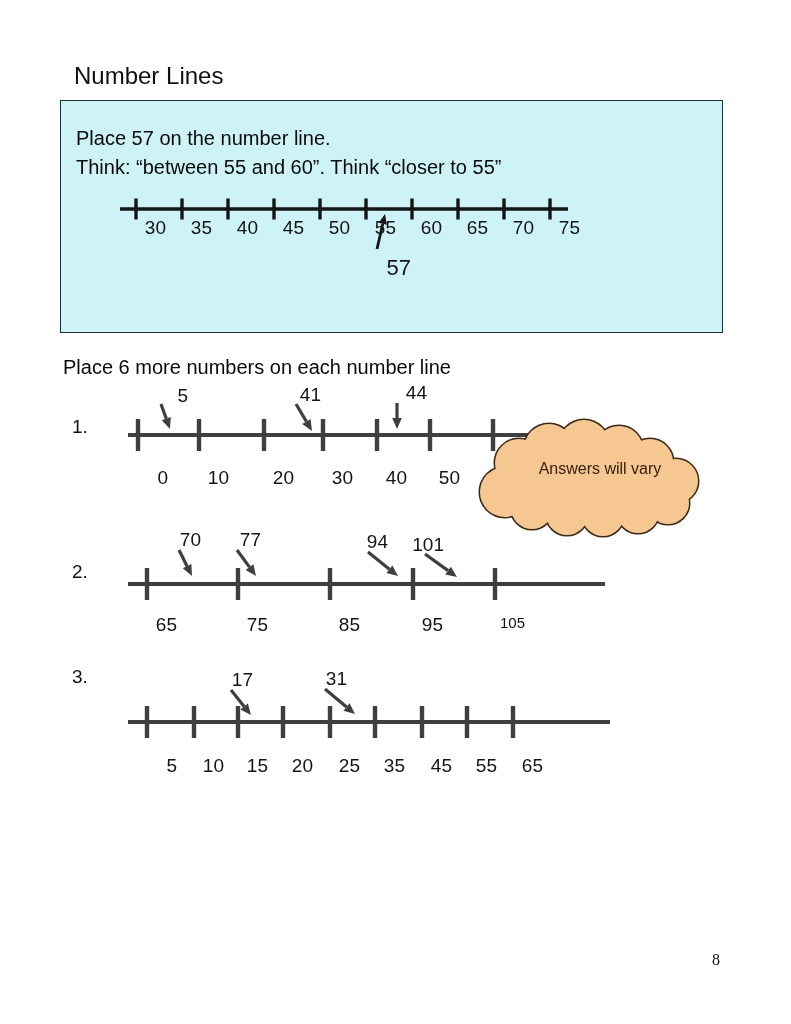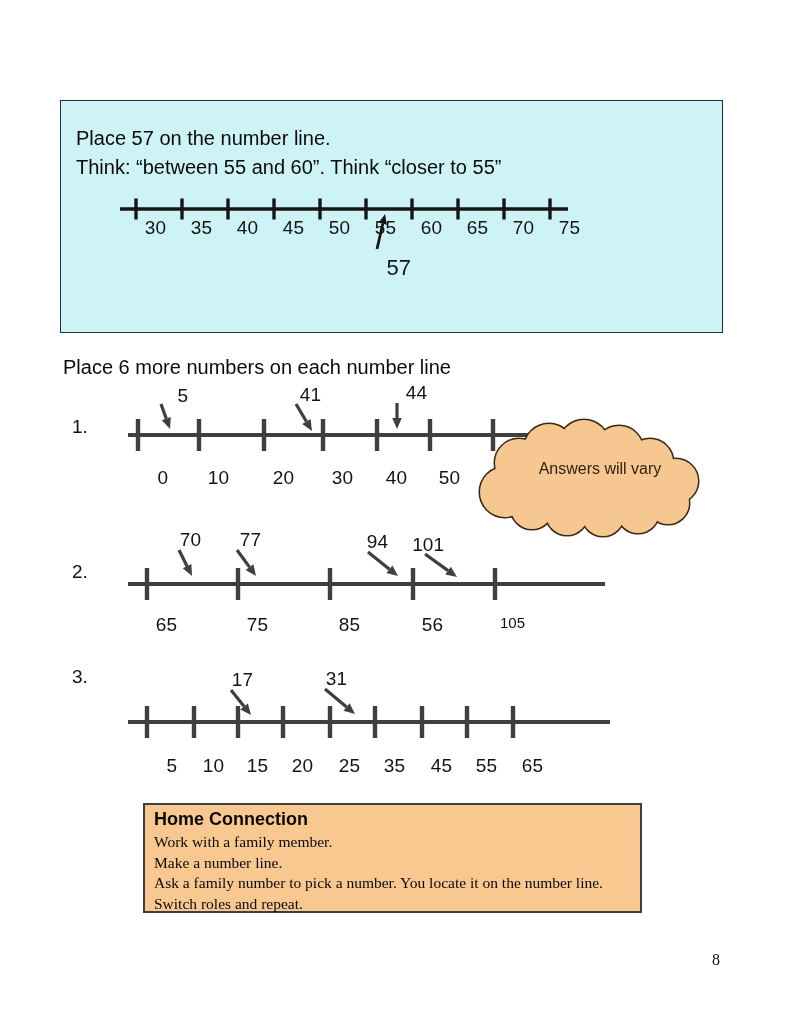--- a/index.html
+++ b/index.html
@@ -27,39 +27,33 @@
               font-family:"Liberation Sans",sans-serif;}
   .home-line{margin:0 0 0 9px;font-size:15.5px;line-height:20.5px;color:#0a0a0a;
              font-family:"Liberation Serif",serif;}
   #page-num{left:712px;top:951px;font-size:16px;font-family:"Liberation Serif",serif;color:#111;}
 </style>
 </head>
 <body>
 
 <div class="page">
 
+  <div class="abs" id="page-title">Number Lines</div>
 
   <div class="abs" id="example-box">
     <div class="ex-text" id="ex-line1">Place 57 on the number line.</div>
     <div class="ex-text" id="ex-line2">Think: “between 55 and 60”. Think “closer to 55”</div>
   </div>
 
   <div class="abs" id="instruction">Place 6 more numbers on each number line</div>
 
   <div class="abs item-num" id="item-num-0">1.</div>
   <div class="abs item-num" id="item-num-1">2.</div>
   <div class="abs item-num" id="item-num-2">3.</div>
 
-  <div class="abs" id="home-box">
-    <div id="home-title">Home Connection</div>
-    <div class="home-line">Work with a family member.</div>
-    <div class="home-line">Make a number line.</div>
-    <div class="home-line">Ask a family number to pick a number. You locate it on the number line.</div>
-    <div class="home-line">Switch roles and repeat.</div>
-  </div>
 
   <div class="abs" id="page-num">8</div>
 
   <svg id="overlay" width="791" height="1024">
       <g>
         <line x1="120" y1="209" x2="568" y2="209" stroke="#151515" stroke-width="3.4"></line>
         <line x1="136" y1="198.5" x2="136" y2="219.5" stroke="#151515" stroke-width="3.4"></line>
         <line x1="182" y1="198.5" x2="182" y2="219.5" stroke="#151515" stroke-width="3.4"></line>
         <line x1="228" y1="198.5" x2="228" y2="219.5" stroke="#151515" stroke-width="3.4"></line>
         <line x1="274" y1="198.5" x2="274" y2="219.5" stroke="#151515" stroke-width="3.4"></line>
@@ -166,21 +160,21 @@
       <div class="nl-label" style="left: 234px; top: 467px; font-size: 19px;">20</div>
       <div class="nl-label" style="left: 293px; top: 467px; font-size: 19px;">30</div>
       <div class="nl-label" style="left: 347px; top: 467px; font-size: 19px;">40</div>
       <div class="nl-label" style="left: 400px; top: 467px; font-size: 19px;">50</div>
       <div class="nl-label" style="left: 128px; top: 385px; font-size: 19px;">5</div>
       <div class="nl-label" style="left: 261px; top: 384px; font-size: 19px;">41</div>
       <div class="nl-label" style="left: 367px; top: 382px; font-size: 19px;">44</div>
       <div class="nl-label" style="left: 117px; top: 614px; font-size: 19px;">65</div>
       <div class="nl-label" style="left: 208px; top: 614px; font-size: 19px;">75</div>
       <div class="nl-label" style="left: 300px; top: 614px; font-size: 19px;">85</div>
-      <div class="nl-label" style="left: 383px; top: 614px; font-size: 19px;">56</div>
+      <div class="nl-label" style="left: 383px; top: 614px; font-size: 19px;">95</div>
       <div class="nl-label" style="left: 465px; top: 614px; font-size: 15px;">105</div>
       <div class="nl-label" style="left: 141px; top: 529px; font-size: 19px;">70</div>
       <div class="nl-label" style="left: 201px; top: 529px; font-size: 19px;">77</div>
       <div class="nl-label" style="left: 328px; top: 531px; font-size: 19px;">94</div>
       <div class="nl-label" style="left: 384px; top: 534px; font-size: 19px;">101</div>
       <div class="nl-label" style="left: 117px; top: 755px; font-size: 19px;">5</div>
       <div class="nl-label" style="left: 164px; top: 755px; font-size: 19px;">10</div>
       <div class="nl-label" style="left: 208px; top: 755px; font-size: 19px;">15</div>
       <div class="nl-label" style="left: 253px; top: 755px; font-size: 19px;">20</div>
       <div class="nl-label" style="left: 300px; top: 755px; font-size: 19px;">25</div>

